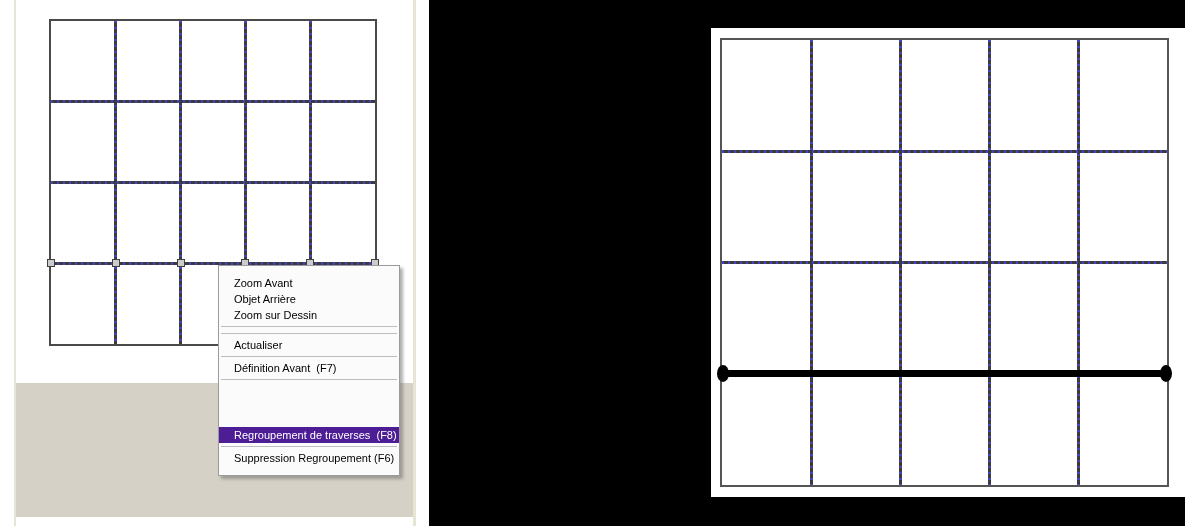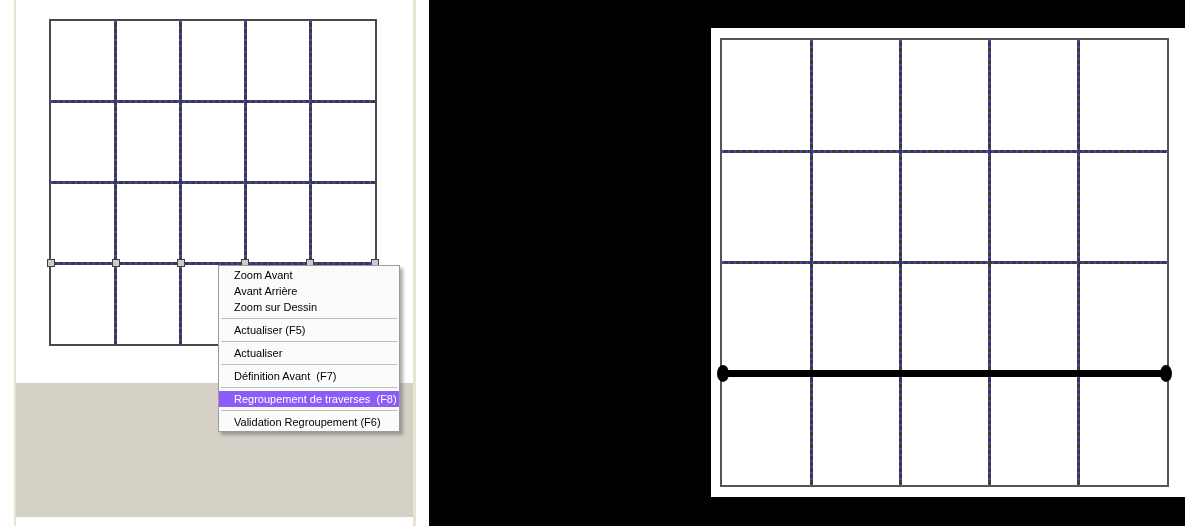--- a/index.html
+++ b/index.html
@@ -24,21 +24,21 @@
 
   .handle{position:absolute;width:8px;height:8px;background:#cccccc;border:1px solid #404040;
           box-sizing:border-box;z-index:5;}
 
   .thick-line{position:absolute;height:7px;background:#000;z-index:4;}
   .end-dot{position:absolute;width:12px;height:17px;background:#000;border-radius:50%;z-index:4;}
 
   
   .context-menu{position:absolute;left:218px;top:265px;width:182px;background:#fbfbfb;
       border:1px solid #9b9b9b;box-shadow:3px 3px 3px rgba(110,110,110,0.55);
-      z-index:10;padding:1px 0;box-sizing:border-box;}
+      z-index:10;padding:9px 0;box-sizing:border-box;}
   .menu-item{height:16px;line-height:16px;font-size:11px;color:#000;padding-left:15px;
       white-space:pre;cursor:default;}
   .menu-item.highlighted{color:#fff;}
   .menu-sep{height:7px;position:relative;}
   .menu-sep::after{content:"";position:absolute;left:2px;right:2px;top:3px;height:1px;background:#bdbdbd;}
 
   
   .right-panel{position:absolute;left:711px;top:28px;width:474px;height:469px;background:#ffffff;}
 </style>
 </head>
@@ -62,32 +62,31 @@
         <div class="handle" style="left: -4px; top: 238.25px;"></div>
         <div class="handle" style="left: 60.8px; top: 238.25px;"></div>
         <div class="handle" style="left: 125.6px; top: 238.25px;"></div>
         <div class="handle" style="left: 190.4px; top: 238.25px;"></div>
         <div class="handle" style="left: 255.2px; top: 238.25px;"></div>
         <div class="handle" style="left: 320px; top: 238.25px;"></div>
       </div>
 
     <div class="context-menu" id="context-menu">
         <div class="menu-item">Zoom Avant</div>
-        <div class="menu-item">Avant Arrière</div>
+        <div class="menu-item">Objet Arrière</div>
         <div class="menu-item">Zoom sur Dessin</div>
         <div class="menu-sep"></div>
-        <div class="menu-item">Actualiser (F5)</div>
         <div class="menu-sep"></div>
         <div class="menu-item">Actualiser</div>
         <div class="menu-sep"></div>
         <div class="menu-item">Définition Avant  (F7)</div>
         <div class="menu-sep"></div>
-        <div class="menu-item highlighted" style="background: #8b5cf6;">Regroupement de traverses  (F8)</div>
+        <div class="menu-item highlighted" style="background: #4c1d95; margin-top: 44px;">Regroupement de traverses  (F8)</div>
         <div class="menu-sep"></div>
-        <div class="menu-item">Validation Regroupement (F6)</div>
+        <div class="menu-item">Suppression Regroupement (F6)</div>
       </div>
   </div>
 
   <div class="right-panel">
     <div class="grid" id="right-grid">
         <div class="gv" style="left: 89px;"></div>
         <div class="gv" style="left: 178px;"></div>
         <div class="gv" style="left: 267px;"></div>
         <div class="gv" style="left: 356px;"></div>
         <div class="gh" style="top: 111.25px;"></div>

